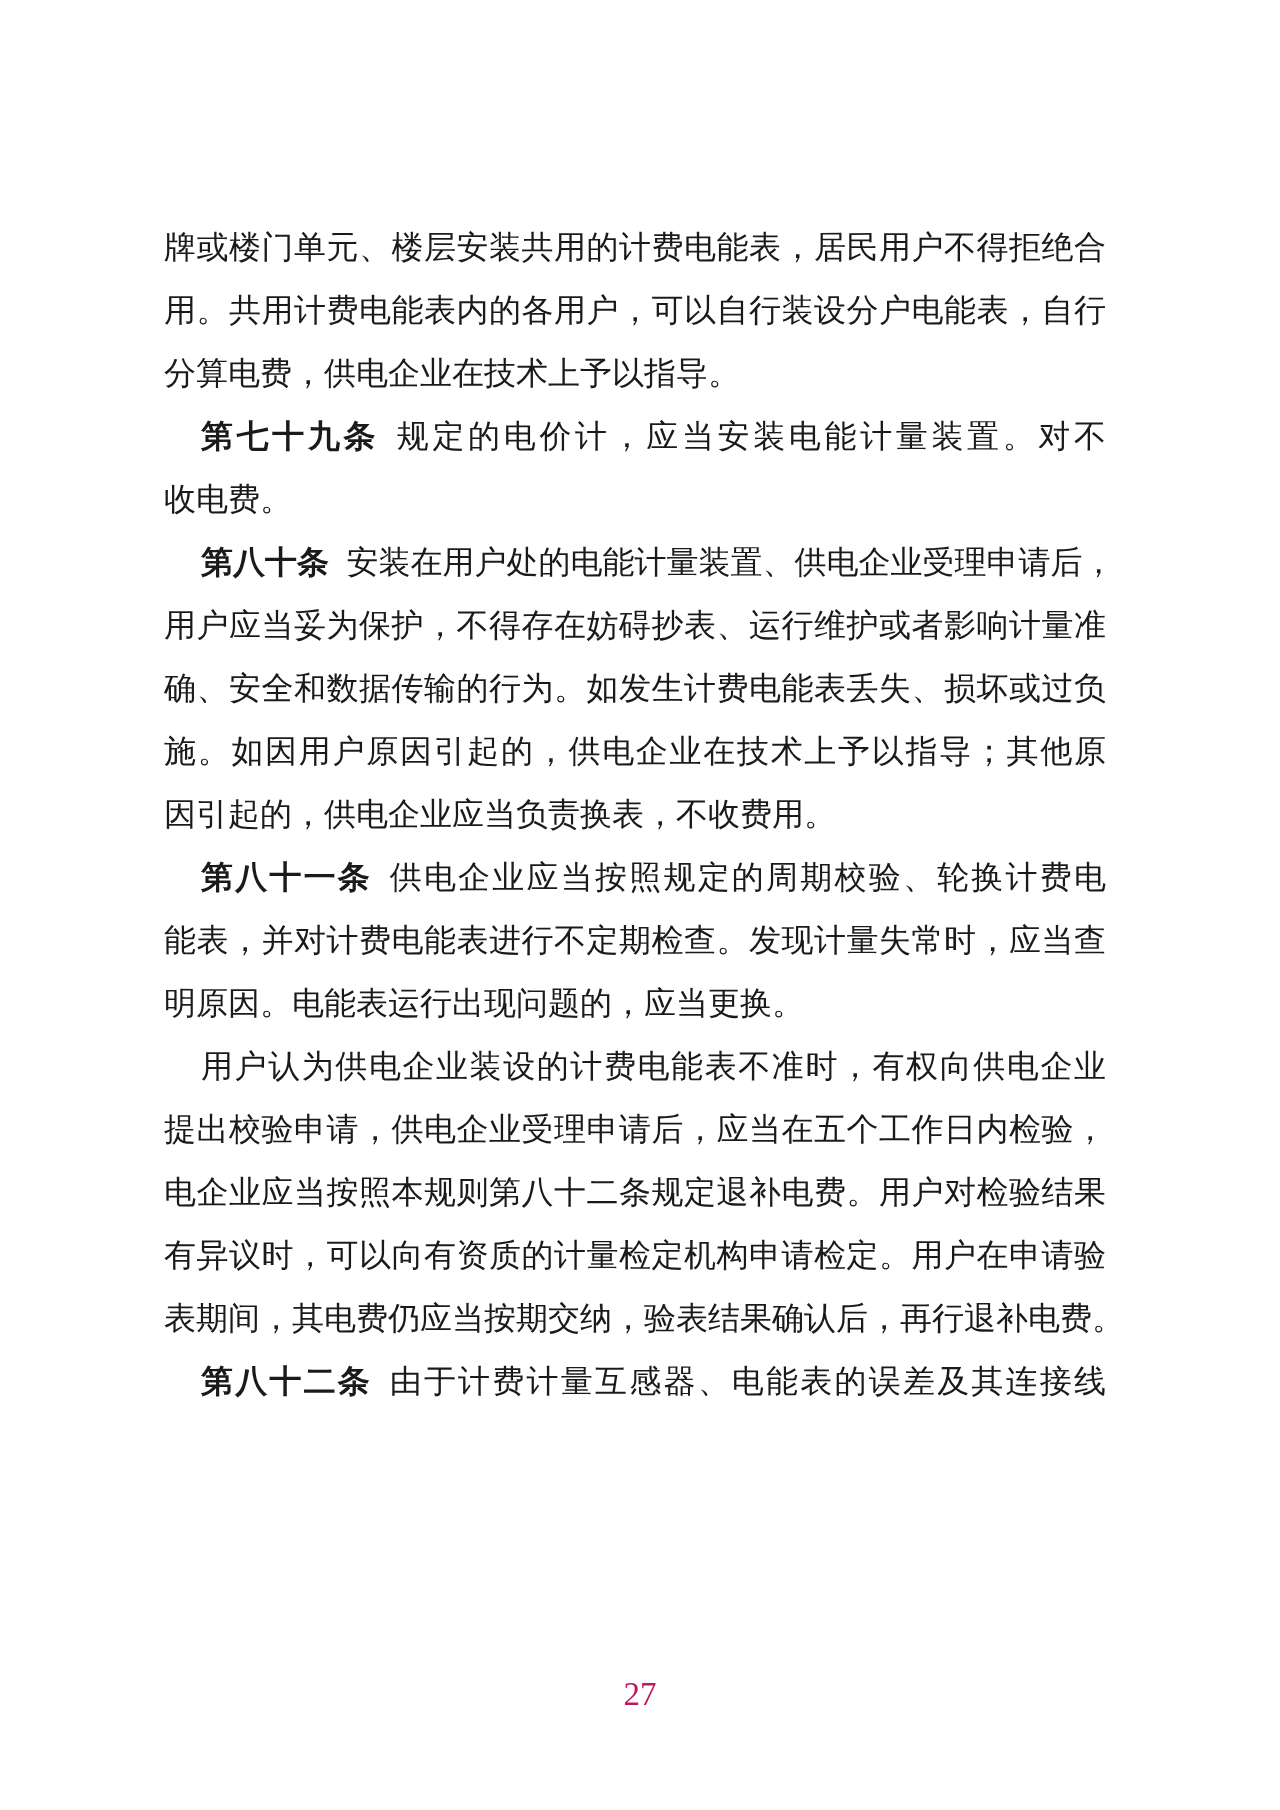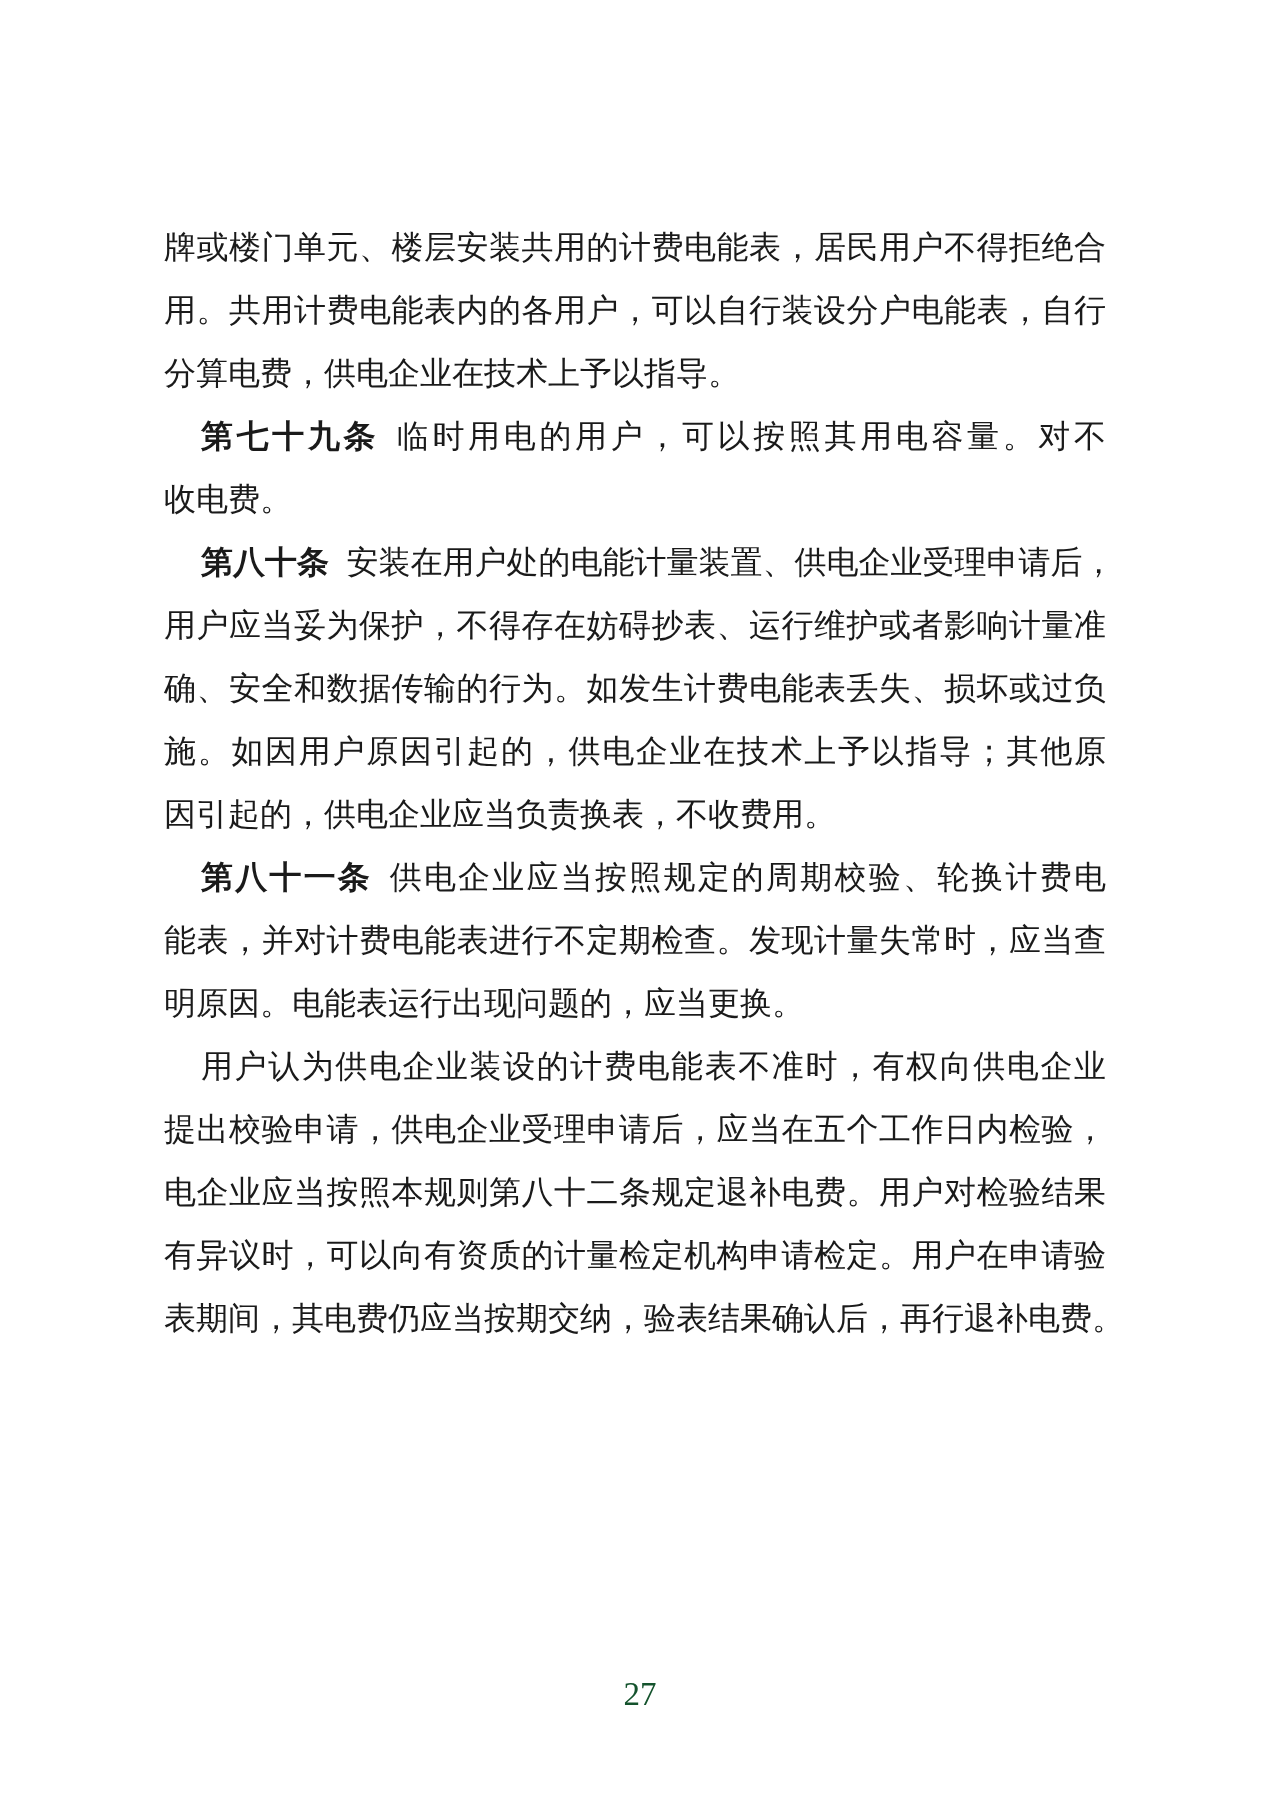--- a/index.html
+++ b/index.html
@@ -43,49 +43,50 @@
     margin-right: 0.55em;
   }
   .page-number {
     position: absolute;
     top: 1676px;
     left: 0;
     width: 1280px;
     text-align: center;
     font-size: 33px;
     line-height: 36px;
-    color: #14532d;
+    color: #be185d;
   }
 </style>
 </head>
 <body>
 
 <div class="page">
   <div class="page-text">
 
     <div class="line"><span>牌或楼门单元、楼层安装共用的计费电能表，居民用户不得拒绝合</span></div>
     <div class="line"><span>用。共用计费电能表内的各用户，可以自行装设分户电能表，自行</span></div>
     <div class="line end"><span>分算电费，供电企业在技术上予以指导。</span></div>
 
-    <div class="line indent"><b class="article-num">第七十九条</b><span>临时用电的用户，可以按照其用电容量。对不</span></div>
+    <div class="line indent"><b class="article-num">第七十九条</b><span>规定的电价计，应当安装电能计量装置。对不</span></div>
     <div class="line end"><span>收电费。</span></div>
 
     <div class="line indent"><b class="article-num">第八十条</b><span>安装在用户处的电能计量装置、供电企业受理申请后，</span></div>
     <div class="line"><span>用户应当妥为保护，不得存在妨碍抄表、运行维护或者影响计量准</span></div>
     <div class="line"><span>确、安全和数据传输的行为。如发生计费电能表丢失、损坏或过负</span></div>
     <div class="line"><span>施。如因用户原因引起的，供电企业在技术上予以指导；其他原</span></div>
     <div class="line end"><span>因引起的，供电企业应当负责换表，不收费用。</span></div>
 
     <div class="line indent"><b class="article-num">第八十一条</b><span>供电企业应当按照规定的周期校验、轮换计费电</span></div>
     <div class="line"><span>能表，并对计费电能表进行不定期检查。发现计量失常时，应当查</span></div>
     <div class="line end"><span>明原因。电能表运行出现问题的，应当更换。</span></div>
 
     <div class="line indent"><span>用户认为供电企业装设的计费电能表不准时，有权向供电企业</span></div>
     <div class="line"><span>提出校验申请，供电企业受理申请后，应当在五个工作日内检验，</span></div>
     <div class="line"><span>电企业应当按照本规则第八十二条规定退补电费。用户对检验结果</span></div>
     <div class="line"><span>有异议时，可以向有资质的计量检定机构申请检定。用户在申请验</span></div>
     <div class="line"><span>表期间，其电费仍应当按期交纳，验表结果确认后，再行退补电费。</span></div>
 
+    <div class="line indent"><b class="article-num">第八十二条</b><span>由于计费计量互感器、电能表的误差及其连接线</span></div>
 
   </div>
 
   <div class="page-number">27</div>
 </div>
 
 </body></html>

